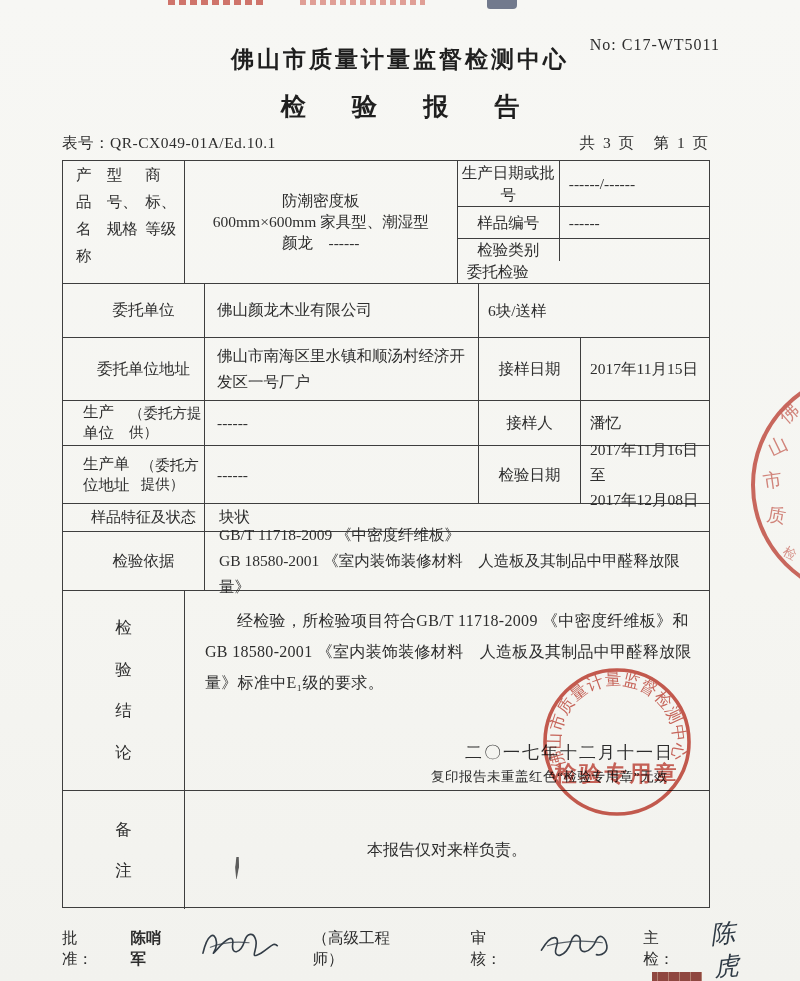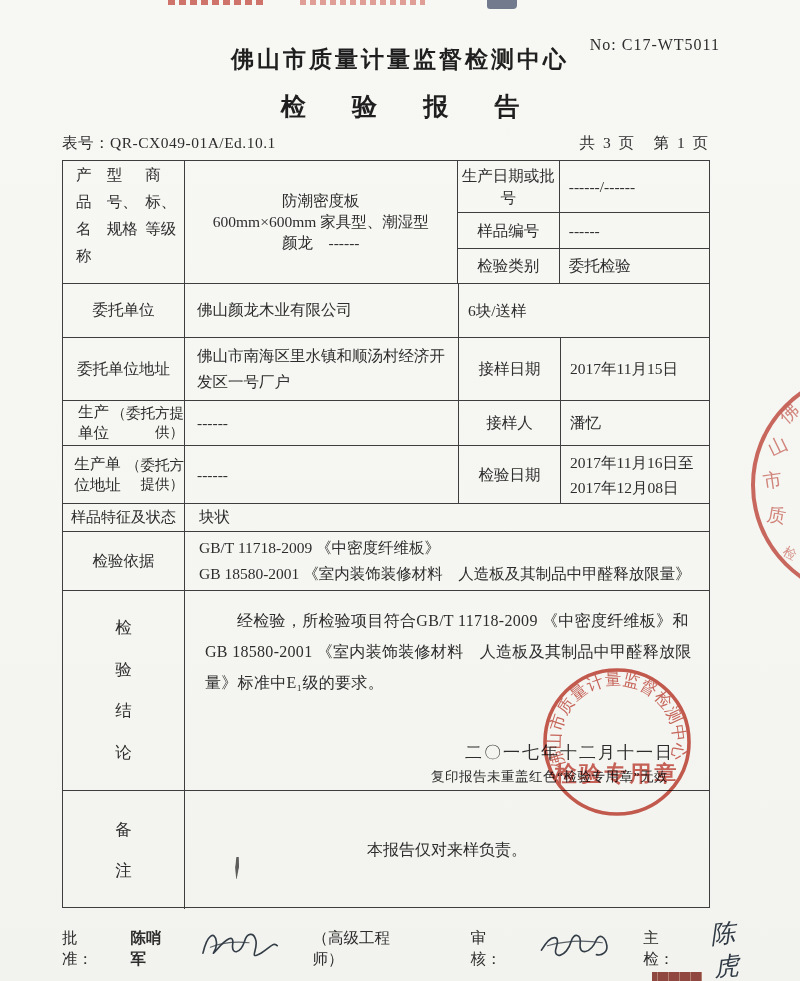--- a/index.html
+++ b/index.html
@@ -15,29 +15,29 @@
   .org-name{position:absolute;top:44px;left:0;width:100%;text-align:center;font-size:23px;letter-spacing:3px;font-weight:600;color:#1f1f1f;}
   .doc-title{position:absolute;top:90px;left:0;width:100%;text-align:center;font-size:25px;letter-spacing:20px;font-weight:600;color:#1f1f1f;text-indent:20px;}
   .form-line{position:absolute;top:133px;left:62px;width:648px;display:flex;justify-content:space-between;font-size:15.5px;}
   .form-no{letter-spacing:.5px;}
   .pagination{letter-spacing:2px;}
   
   .tbl{position:absolute;left:62px;top:160px;width:648px;height:748px;border:1.5px solid #3e3e3e;display:flex;flex-direction:column;box-sizing:border-box;}
   .trow{display:flex;border-bottom:1px solid #3e3e3e;box-sizing:border-box;flex:0 0 auto;}
   .trow:last-child{border-bottom:none;}
   .ca{width:122px;border-right:1px solid #3e3e3e;box-sizing:border-box;display:flex;justify-content:center;font-size:15.5px;}
-  .ca.center{align-items:center;text-align:right;}
+  .ca.center{align-items:center;text-align:left;margin-left:20px;}
   .ca.padleft{padding-left:13px;}
   .ca .lbl-line{line-height:27px;}
   .cb{width:274px;border-right:1px solid #3e3e3e;box-sizing:border-box;display:flex;flex-direction:column;justify-content:center;font-size:15.5px;}
   .cb.center{align-items:center;text-align:center;}
   .cb.pad{padding:2px 10px 2px 12px;}
   .cgroup{width:252px;display:flex;flex-direction:column;justify-content:flex-end;}
   .subrow{display:flex;border-bottom:1px solid #3e3e3e;box-sizing:border-box;}
-  .subrow:last-child{border-bottom:none;}
+  .subrow:last-child{border-bottom:none;flex-direction:column;}
   .cc{width:102px;border-right:1px solid #3e3e3e;box-sizing:border-box;display:flex;align-items:center;justify-content:center;text-align:center;font-size:15.5px;line-height:22px;padding:0 4px;}
   .cd{flex:1;display:flex;flex-direction:column;justify-content:center;font-size:15.5px;padding-left:9px;line-height:22px;}
   .span-val{flex:1;display:flex;flex-direction:column;justify-content:center;font-size:15.5px;padding-left:14px;}
   .vlabel{display:flex;flex-direction:column;justify-content:space-around;align-items:center;}
   .vlabel span{font-size:16.5px;}
   .concl-cell{flex:1;position:relative;box-sizing:border-box;}
   .concl-text{margin:14px 8px 0 20px;font-size:16px;line-height:31px;text-indent:2em;letter-spacing:.3px;}
   .concl-date{position:absolute;left:280px;bottom:26px;font-size:17px;letter-spacing:2px;}
   .concl-note{position:absolute;left:246px;bottom:4px;font-size:13.5px;letter-spacing:.5px;}
   .remark-cell{flex:1;position:relative;display:flex;align-items:center;justify-content:center;font-size:16px;}

